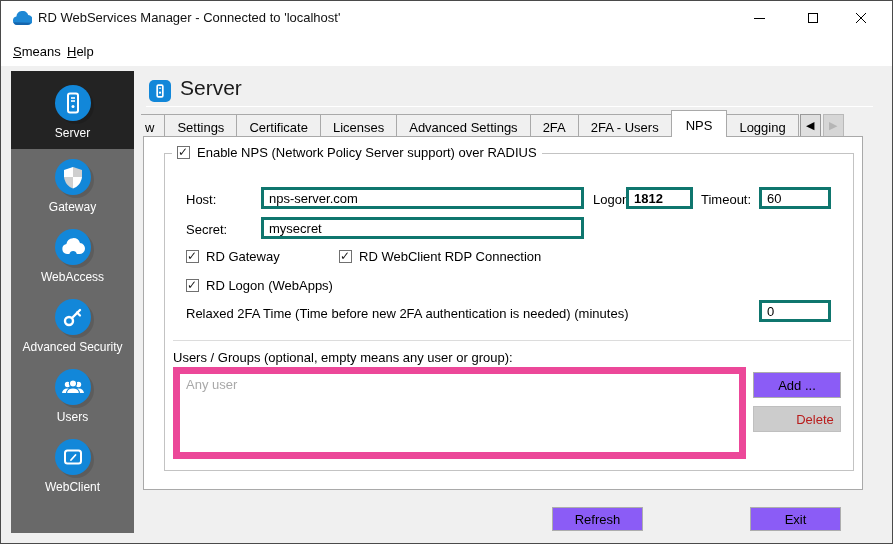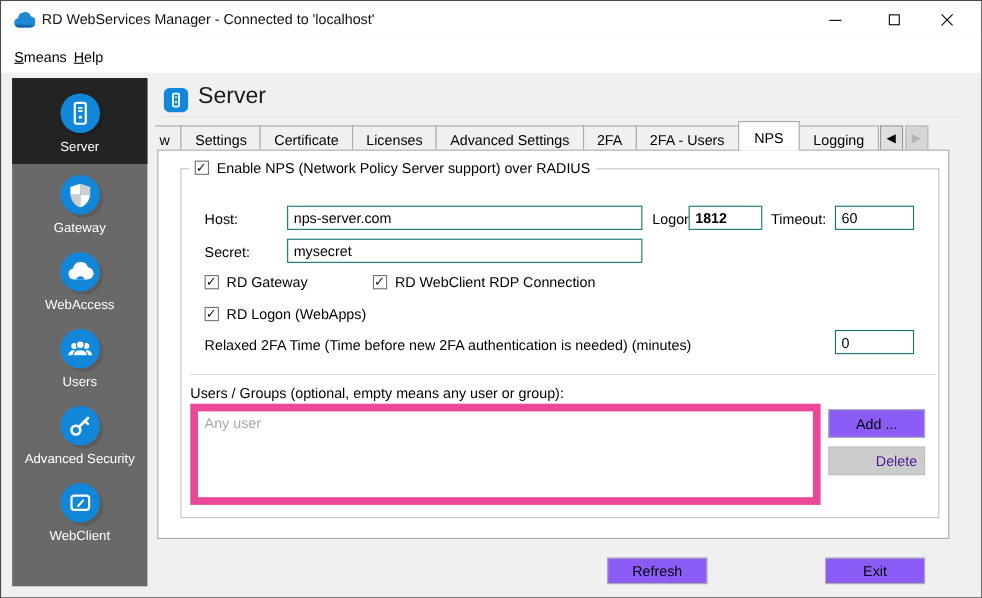--- a/index.html
+++ b/index.html
@@ -48,29 +48,29 @@
   
   .groupbox { position:absolute; left:163px; top:152px; width:690px; height:318px; border:1px solid #c3c3c3; z-index:2; }
   .gb-legend { position:absolute; left:171px; top:144px; z-index:4; background:#fff; padding:0 5px; display:flex; align-items:center; gap:7px; }
   
   .checkbox { width:13px; height:13px; border:1px solid #707070; background:#fff; display:inline-block; position:relative; flex:none; }
   .checkbox.checked::after { content:"✓"; position:absolute; left:0px; top:-2px; font-size:12px; font-weight:bold; color:#1a1a1a;
                              font-family:"DejaVu Sans", sans-serif; }
   .cb-row { position:absolute; display:flex; align-items:center; gap:7px; z-index:3; }
   
   .flabel { position:absolute; z-index:3; white-space:nowrap; }
-  .finput { position:absolute; z-index:3; height:22px; border:1px solid #0f766e; background:#fff; font-family:"Liberation Sans",sans-serif;
+  .finput { position:absolute; z-index:3; height:22px; border:3px solid #0f766e; background:#fff; font-family:"Liberation Sans",sans-serif;
             font-size:13px; padding:1px 5px; color:#000; }
   .sep { position:absolute; left:172px; top:339px; width:678px; height:1px; background:#dcdcdc; z-index:3; }
   .listbox { position:absolute; left:172px; top:366px; width:573px; height:92px; border:7px solid #ec4899; background:#fff; z-index:3; padding:3px 6px; }
   .placeholder { color:#a9a9a9; font-size:13px; }
   
   .btn { position:absolute; z-index:3; background:#8b5cf6; border:1px solid #adadad; font-family:"Liberation Sans",sans-serif;
          font-size:13px; color:#000; display:flex; align-items:center; justify-content:center; }
-  .btn.disabled { background:#cccccc; border-color:#bfbfbf; color:#4c1d95;padding-left:36px; }
+  .btn.disabled { background:#cccccc; border-color:#bfbfbf; color:#b91c1c;padding-left:36px; }
   .btn-add { left:752px; top:371px; width:88px; height:26px; }
   .btn-delete { left:752px; top:405px; width:88px; height:26px; }
   .btn-refresh { left:551px; top:506px; width:91px; height:24px; }
   .btn-save { left:651px; top:506px; width:90px; height:24px; }
   .btn-exit { left:749px; top:506px; width:91px; height:24px; }
 </style>
 </head>
 <body>
 
 <div class="window">
@@ -129,39 +129,39 @@
         <svg width="32" height="32" viewBox="0 0 32 32">
           <path d="M10 23a5 5 0 0 1-.6-9.9A7 7 0 0 1 23 12a5.2 5.2 0 0 1-1 11z" fill="#fff"></path>
           <path d="M12.4 23a3.8 3.8 0 0 1 7.4 0z" fill="#1287d9"></path>
         </svg>
       </span>
       <span class="side-label">WebAccess</span>
     </div>
     <div class="side-item">
       <span class="side-circle">
         <svg width="32" height="32" viewBox="0 0 32 32">
+          <circle cx="12" cy="20" r="4" fill="none" stroke="#fff" stroke-width="2.4"></circle>
+          <path d="M15 17l8-8" stroke="#fff" stroke-width="2.4" stroke-linecap="round"></path>
+          <path d="M20 11.5l3 3" stroke="#fff" stroke-width="2.2" stroke-linecap="round"></path>
+        </svg>
+      </span>
+      <span class="side-label">Advanced Security</span>
+    </div>
+    <div class="side-item">
+      <span class="side-circle">
+        <svg width="32" height="32" viewBox="0 0 32 32">
           <circle cx="10.5" cy="13.5" r="2.7" fill="#fff"></circle>
           <circle cx="21.5" cy="13.5" r="2.7" fill="#fff"></circle>
           <path d="M5 22c.3-2.8 2.3-4.6 5.3-4.6 1 0 1.9.2 2.6.6-1.6 1-2.6 2.4-2.9 4z" fill="#fff"></path>
           <path d="M27 22c-.3-2.8-2.3-4.6-5.3-4.6-1 0-1.9.2-2.6.6 1.6 1 2.6 2.4 2.9 4z" fill="#fff"></path>
           <circle cx="16" cy="12.5" r="3.6" fill="#fff" stroke="#1287d9" stroke-width="1.2"></circle>
           <path d="M9.5 22.5c0-3.4 2.8-5.6 6.5-5.6s6.5 2.2 6.5 5.6z" fill="#fff" stroke="#1287d9" stroke-width="1.2"></path>
         </svg>
       </span>
       <span class="side-label">Users</span>
-    </div>
-    <div class="side-item">
-      <span class="side-circle">
-        <svg width="32" height="32" viewBox="0 0 32 32">
-          <circle cx="12" cy="20" r="4" fill="none" stroke="#fff" stroke-width="2.4"></circle>
-          <path d="M15 17l8-8" stroke="#fff" stroke-width="2.4" stroke-linecap="round"></path>
-          <path d="M20 11.5l3 3" stroke="#fff" stroke-width="2.2" stroke-linecap="round"></path>
-        </svg>
-      </span>
-      <span class="side-label">Advanced Security</span>
     </div>
     <div class="side-item">
       <span class="side-circle">
         <svg width="32" height="32" viewBox="0 0 32 32">
           <rect x="8" y="9.5" width="16" height="13" rx="2.5" fill="none" stroke="#fff" stroke-width="2"></rect>
           <path d="M14 19l4.5-5" stroke="#fff" stroke-width="1.8" stroke-linecap="round"></path>
         </svg>
       </span>
       <span class="side-label">WebClient</span>
     </div>

